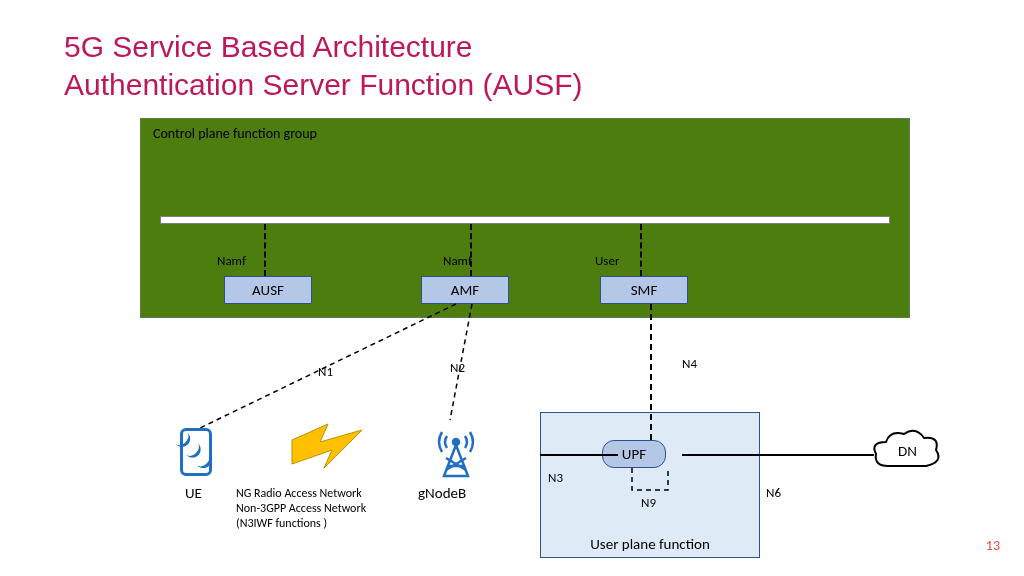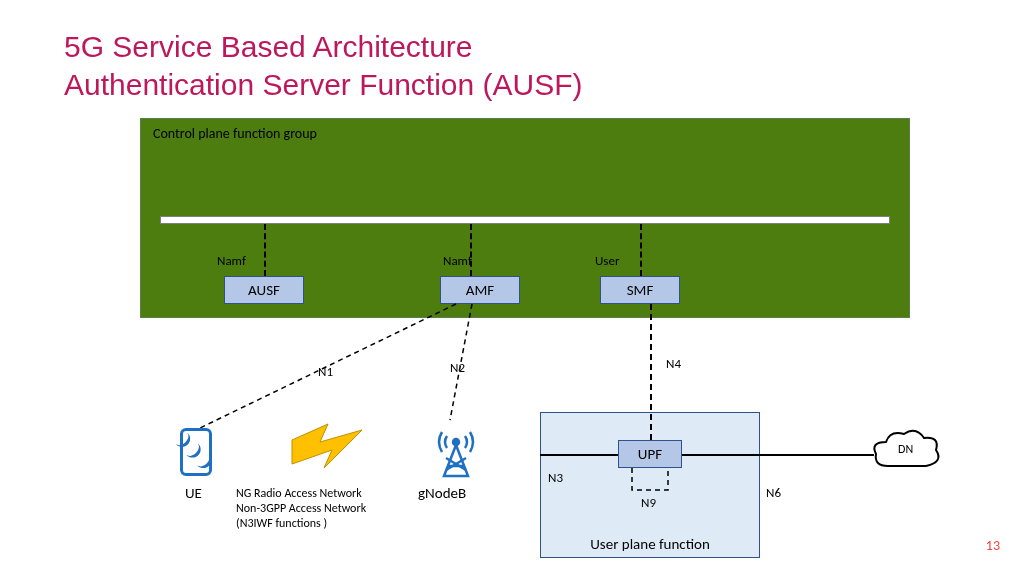--- a/index.html
+++ b/index.html
@@ -50,21 +50,21 @@
     position: absolute;
     border-left: 2px dashed #000;
   }
   .conn-label {
     position: absolute;
     font-size: 13px;
     color: #000;
   }
   .nf-box {
     position: absolute;
-    width: 80px;
+    width: 88px;
     height: 28px;
     background: #b4c7e7;
     border: 1px solid #2f528f;
     display: flex;
     align-items: center;
     justify-content: center;
     font-size: 15px;
     color: #000;
   }
   .upf-box {
@@ -123,21 +123,21 @@
     position: absolute;
     left: 236px;
     top: 486px;
     font-size: 12px;
     line-height: 1.25;
     width: 160px;
   }
   .gnb-icon { position: absolute; left: 432px; top: 420px; }
   .gnb-label { position: absolute; left: 418px; top: 484px; font-size: 15px; }
   .dn-cloud { position: absolute; left: 870px; top: 428px; }
-  .dn-label { position: absolute; left: 898px; top: 442px; font-size: 12px; }
+  .dn-label { position: absolute; left: 898px; top: 442px; font-size: 15px; }
   .solid-line {
     position: absolute;
     height: 0;
     border-top: 2px solid #000;
   }
   .page-num {
     position: absolute;
     right: 24px;
     bottom: 22px;
     font-size: 14px;
@@ -164,47 +164,47 @@
 <div class="dash" style="left:470px; top:224px; height:52px;"></div>
 <div class="dash" style="left:640px; top:224px; height:52px;"></div>
 
 <div class="conn-label" style="left:217px; top:253px;">Namf</div>
 <div class="conn-label" style="left:443px; top:253px;">Namf</div>
 <div class="conn-label" style="left:595px; top:253px;">User</div>
 
 <div class="nf-box" style="left:224px; top:276px;">
     <span>AUSF</span>
   </div>
-<div class="nf-box" style="left:440px; top:276px;text-align:right;">
+<div class="nf-box" style="left:421px; top:276px;text-align:right;">
     <span>AMF</span>
   </div>
 <div class="nf-box" style="left:600px; top:276px;">
     <span>SMF</span>
   </div>
 
 <div class="user-plane">
   <div class="user-plane-label">User plane function</div>
 </div>
 
-<div class="upf-box" style="left:618px; top:440px;">
+<div class="upf-box" style="left:602px; top:440px;border-radius:12px;">
     <span>UPF</span>
   </div>
 
 <svg class="conn-svg" width="1024" height="576">
   <path d="M632 468 L632 490 L668 490 L668 468" stroke="#000" stroke-width="1.5" stroke-dasharray="5,4" fill="none"></path>
 </svg>
 <div class="conn-label" style="left:641px; top:495px;text-align:center;">N9</div>
 
 <div class="solid-line" style="left:540px; top:454px; width:78px;"></div>
 <div class="conn-label" style="left:548px; top:470px;">N3</div>
 <div class="solid-line" style="left:682px; top:454px; width:192px;"></div>
 <div class="conn-label" style="left:766px; top:458px;margin-top:27px;">N6</div>
 
 <div class="dash" style="left:650px; top:304px; height:136px;"></div>
-<div class="conn-label" style="left:658px; top:356px;padding-left:8px;">N4</div>
+<div class="conn-label" style="left:674px; top:356px;padding-left:8px;">N4</div>
 
 <svg class="conn-svg" width="1024" height="576">
   <line x1="456" y1="304" x2="200" y2="428" stroke="#000" stroke-width="1.5" stroke-dasharray="5,4"></line>
   <line x1="472" y1="304" x2="450" y2="420" stroke="#000" stroke-width="1.5" stroke-dasharray="5,4"></line>
 </svg>
 <div class="conn-label" style="left:318px; top:364px;">N1</div>
 <div class="conn-label" style="left:450px; top:360px;">N2</div>
 
 <div class="ue-icon">
   <span class="wifi-glyph">❩❩❩</span>

